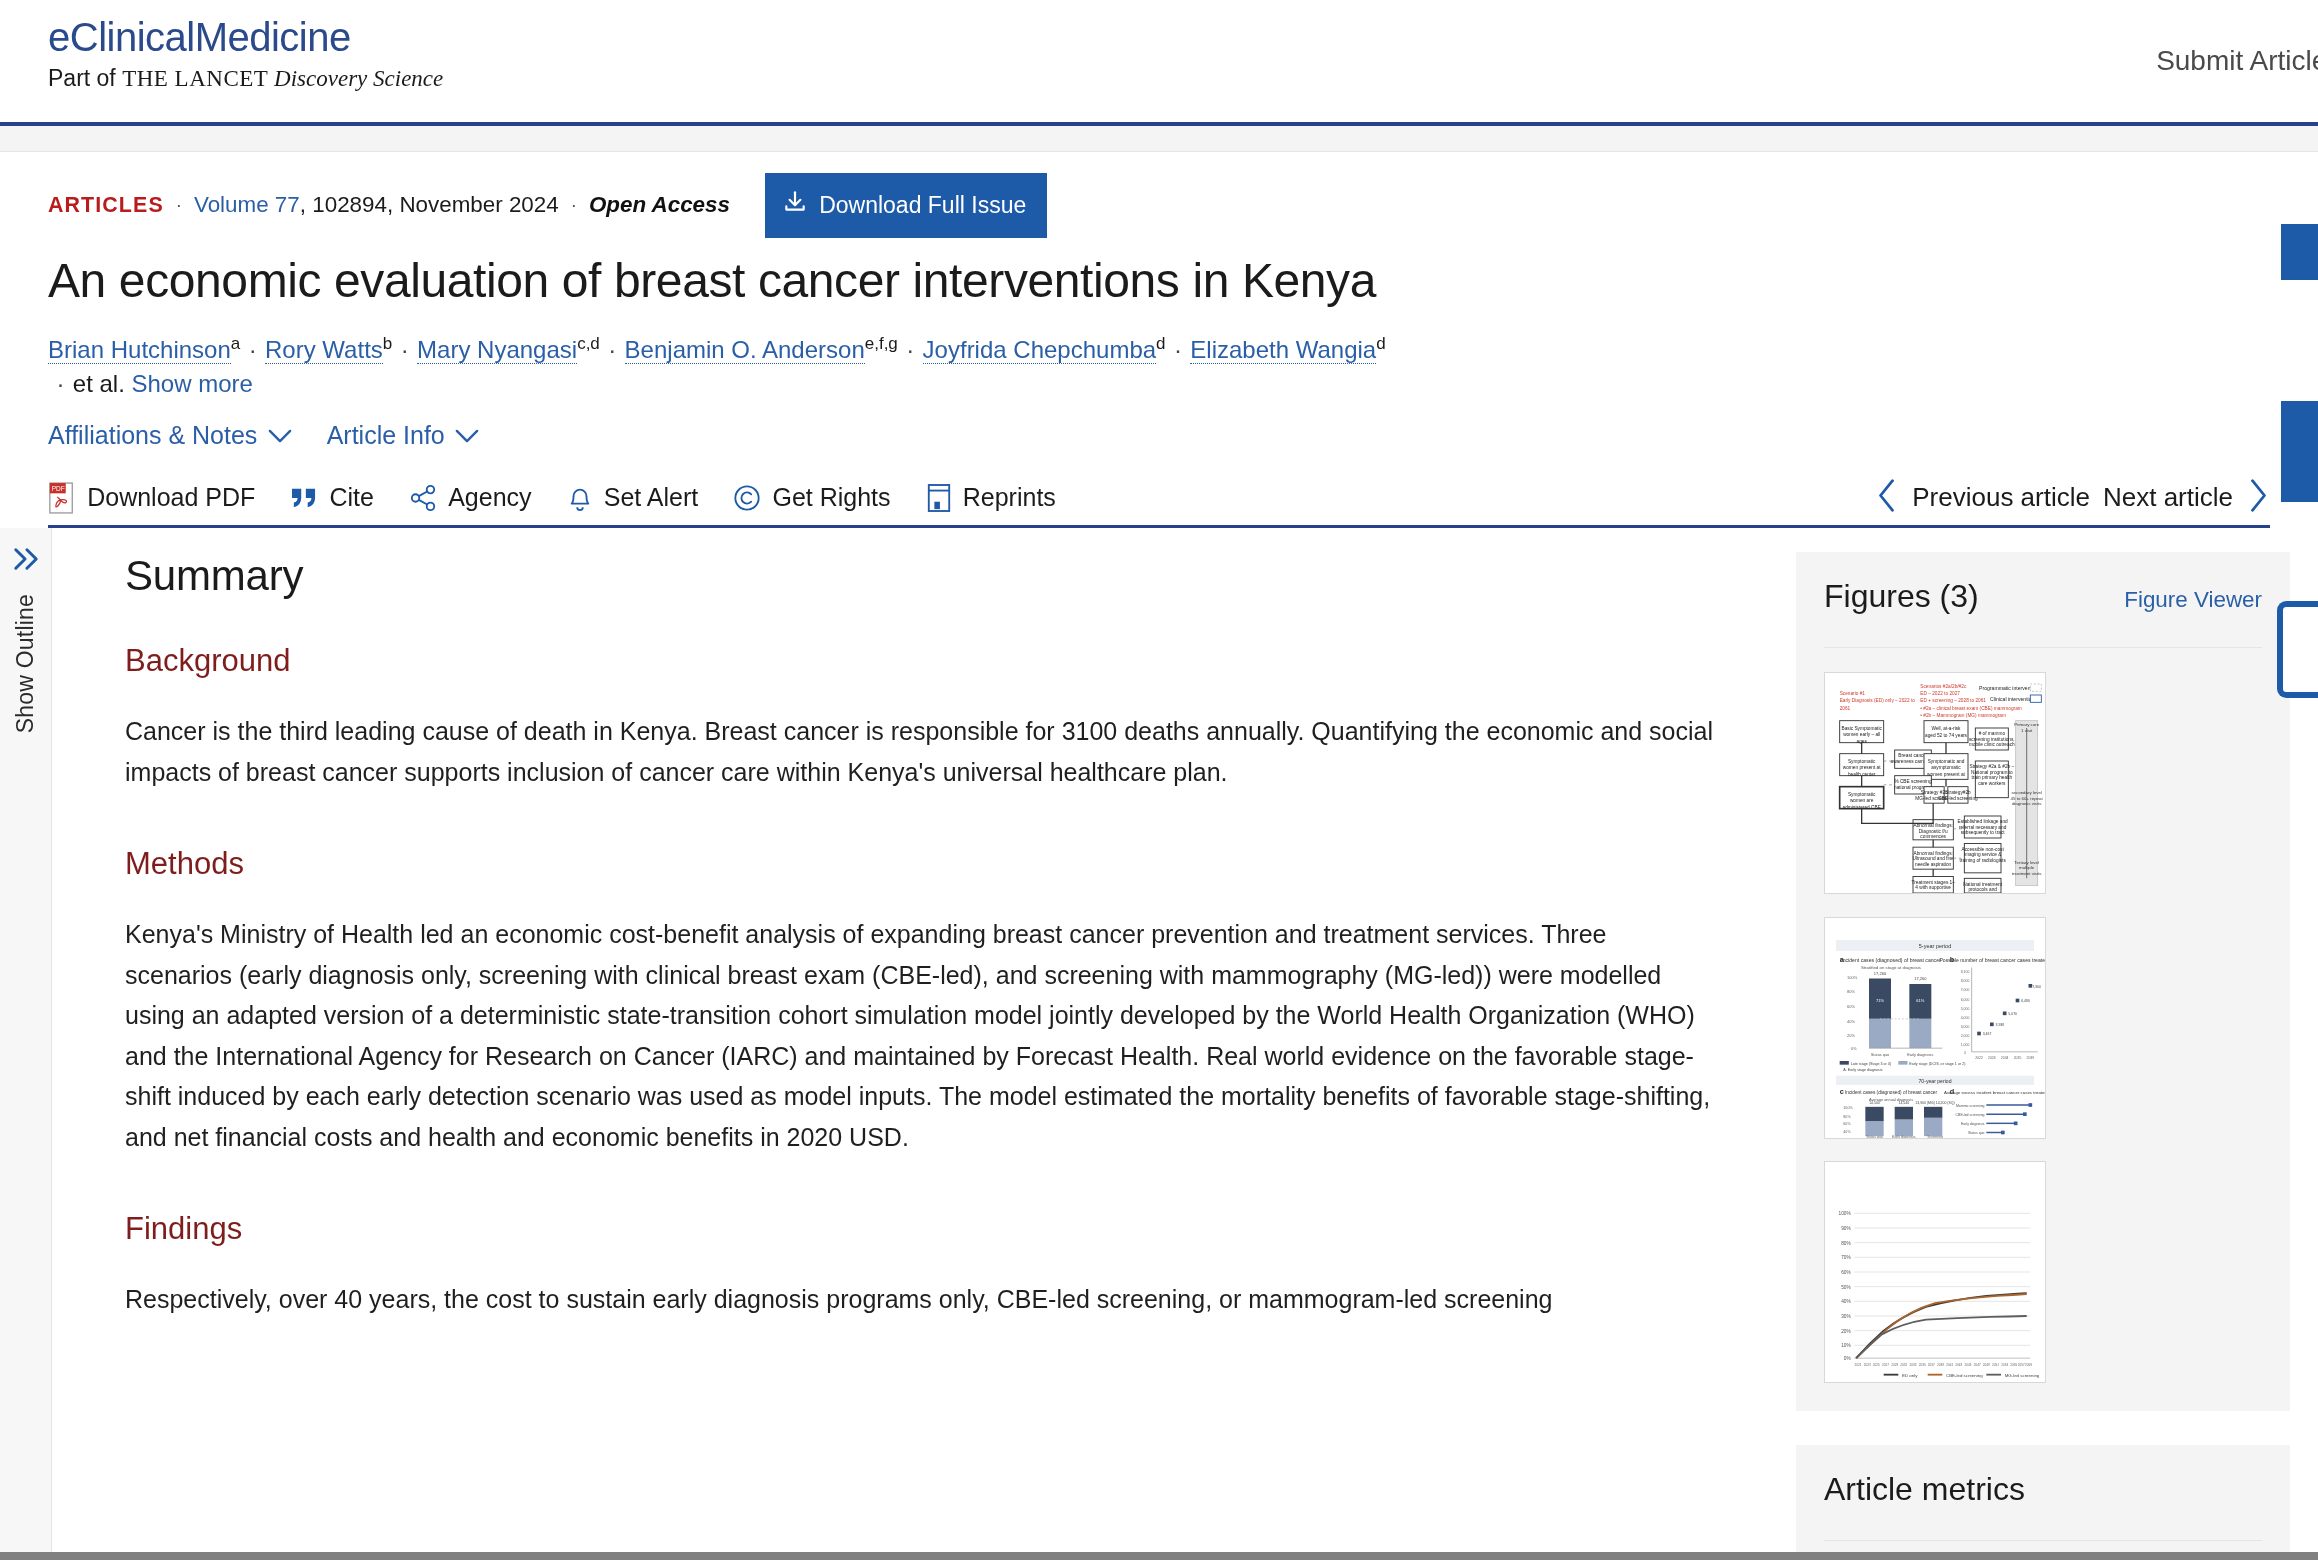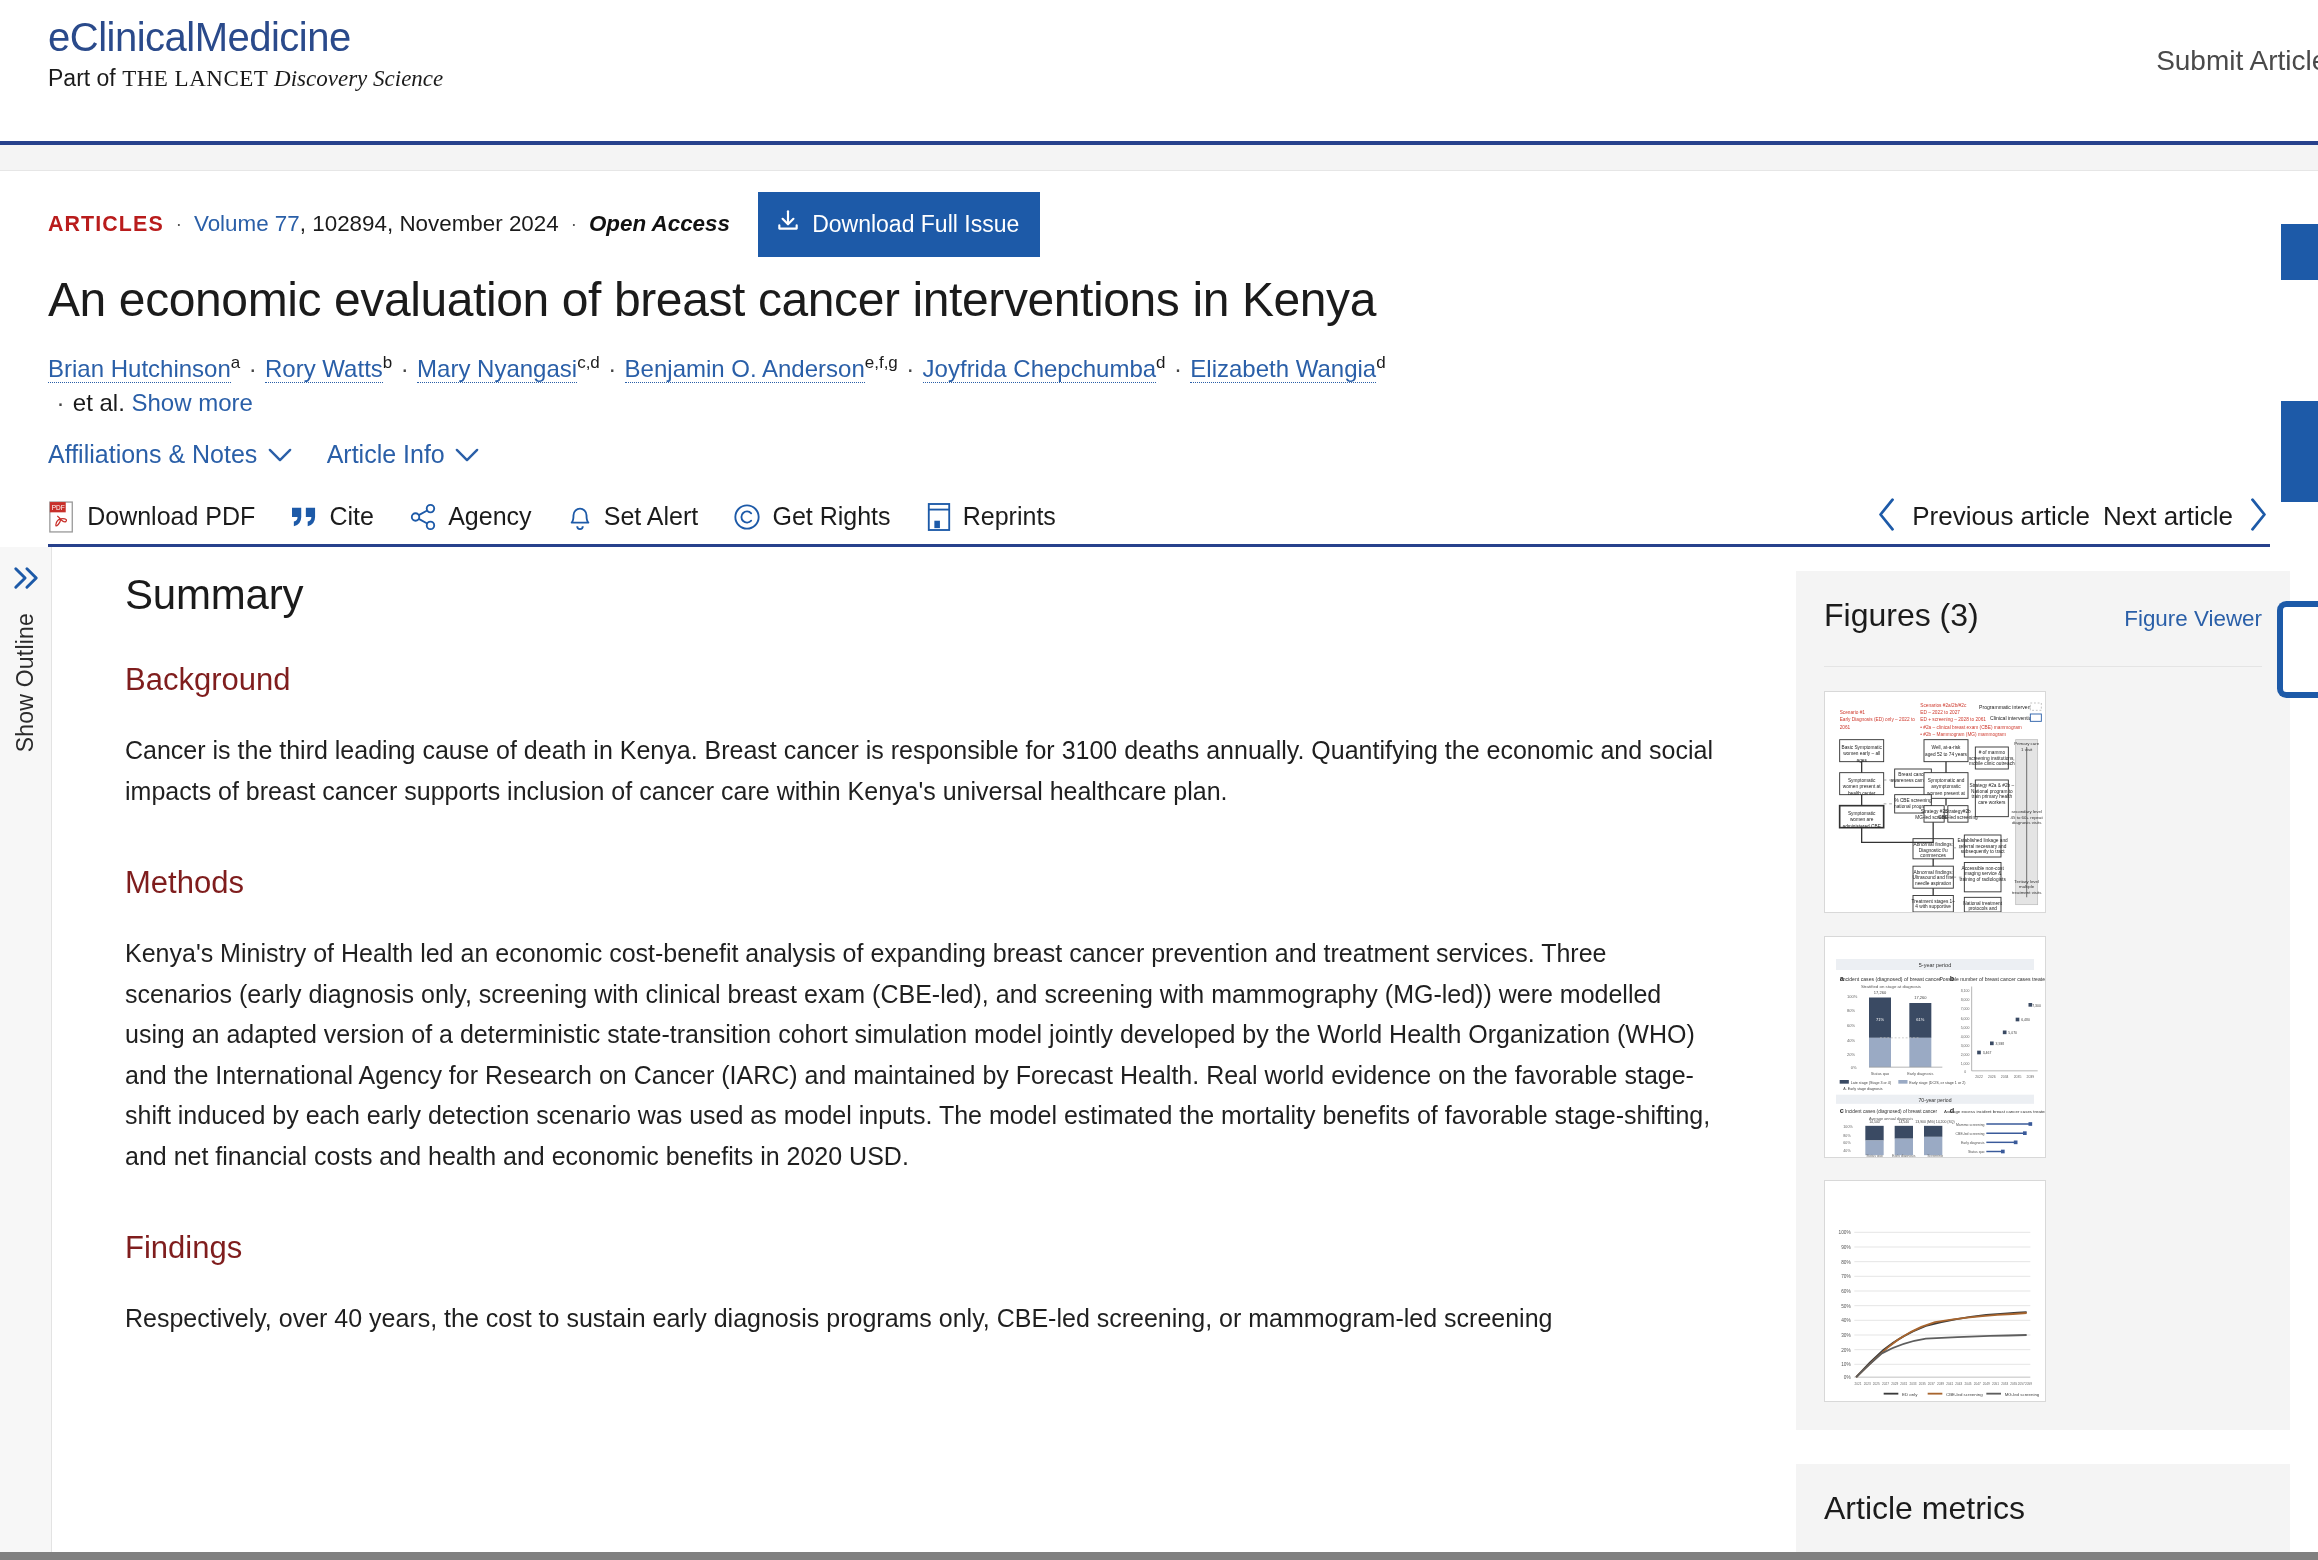--- a/index.html
+++ b/index.html
@@ -7,21 +7,21 @@
     width: 2318px; height: 1561px;
     font-family: "Liberation Sans", sans-serif;
     background: #ffffff;
     overflow: hidden;
   }
   .page { position: relative; width: 2318px; height: 1561px; background:#fff; }
 
   
   .masthead {
     position: relative;
-    height: 145px;
+    height: 126px;
     background: #ffffff;
     border-bottom: 4.7px solid #27418c;
     padding: 0 48px;
   }
   .brand { position:absolute; left:48px; top:15px; }
   .brand-title {
     font-size: 40px;
     color: #2a4a8b;
     letter-spacing: -0.5px;
     line-height: 1.1;
@@ -72,21 +72,21 @@
     font-weight: 700;
     letter-spacing: 1.1px;
     color: #b91c1c;
     font-size: 21.4px;
   }
   .dot { color:#555; margin: 0 12px; font-size: 18.6px; }
   .meta-vol { color: #2a5fa8; cursor:pointer;}
   .meta-plain { color:#1b1b1b; }
   .meta-oa { font-weight:700; font-style: italic; color:#111; }
   .dl-issue {
-    margin-left: 28px;
+    margin-left: 35px;
     background: #1d5aa8;
     color: #fff;
     border: none;
     height: 65px;
     padding: 0 20.5px 0 17px;
     font-size: 23px;
     font-family: "Liberation Sans", sans-serif;
     display: inline-flex;
     align-items: center;
     gap: 11.2px;

